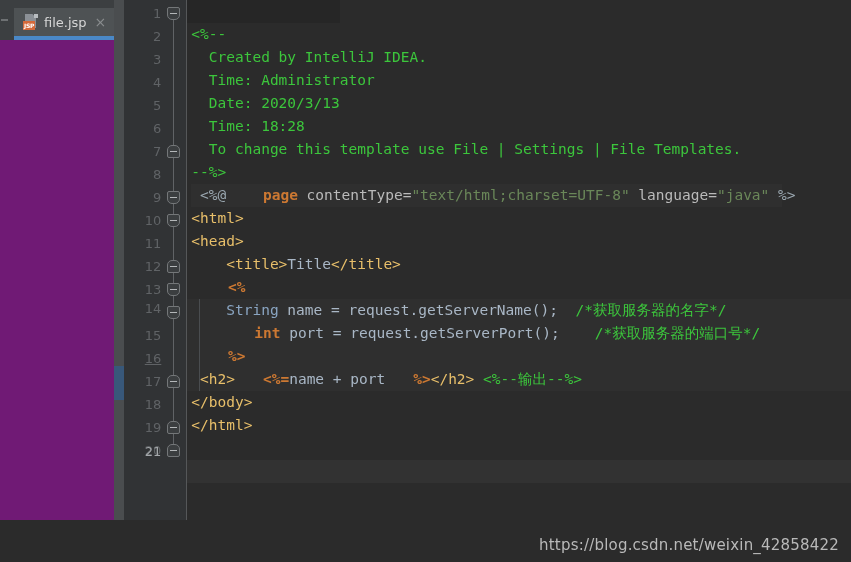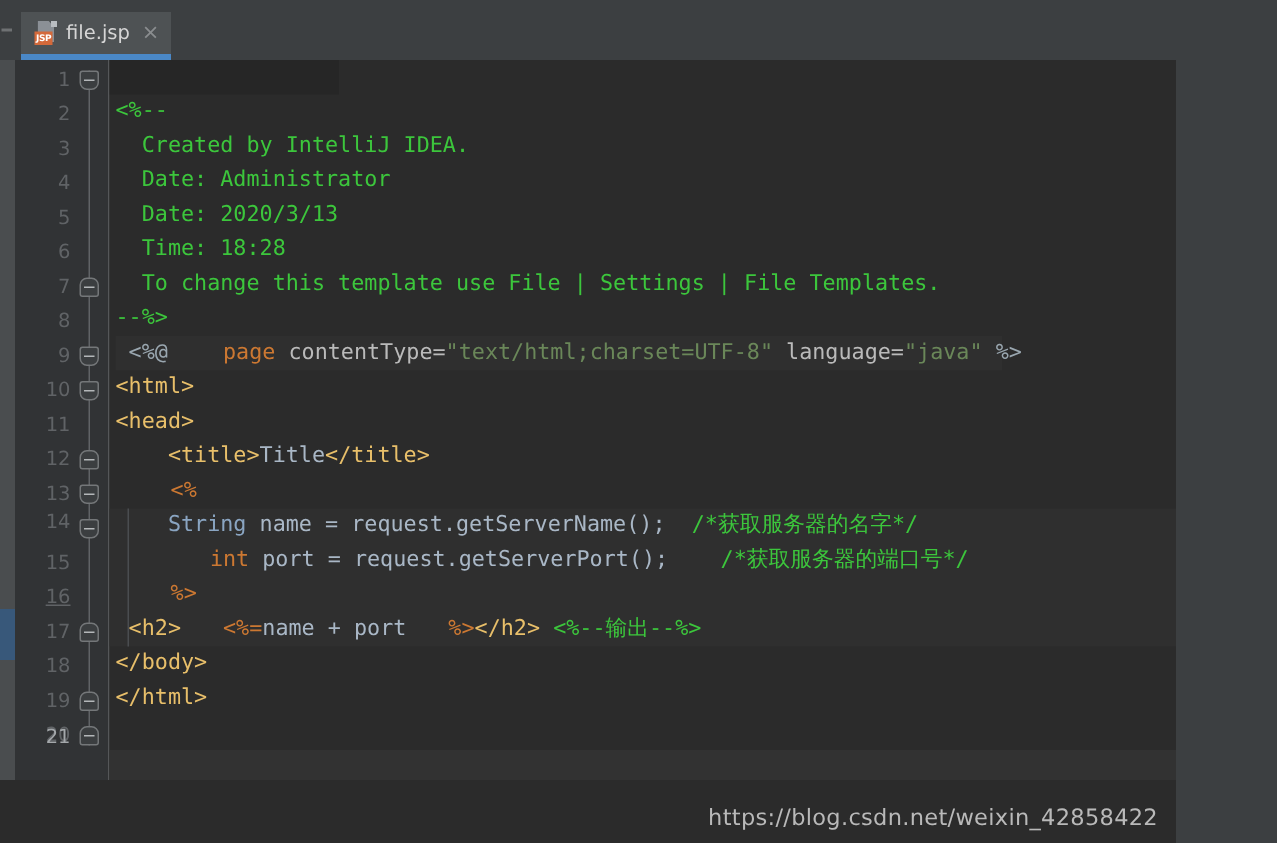--- a/index.html
+++ b/index.html
@@ -6,25 +6,25 @@
   html, body {
     width: 851px;
     height: 562px;
     overflow: hidden;
     background: #3c3f41;
     font-family: "DejaVu Sans Mono", monospace;
   }
 
   .ide-window {
     position: relative;
-    width: 784px;
+    width: 851px;
     height: 562px;
-    background: #6d28d9;
+    background: #701a75;
     display: flex;
-    flex-direction: column;
+    flex-direction: row;
   }
 
   
   .tabbar {
     position: relative;
     height: 40px;
     background: #3c3f41;
     display: flex;
     align-items: flex-end;
     flex: 0 0 40px;
@@ -231,21 +231,21 @@
     position: absolute;
     width: 1px;
     background: #4a4d50;
   }
 
   
   .t-comment  { color: #3cc63c; }
   .t-tag      { color: #e8bf6a; }
   .t-text     { color: #a9b7c6; }
   .t-jsp      { color: #9aa7b0; }
-  .t-kw       { color: #cc7832; font-weight: normal; padding-left: 28px; }
+  .t-kw       { color: #cc7832; font-weight: bold; padding-left: 28px; }
   .t-attr     { color: #bababa; }
   .t-val      { color: #6a8759; }
   .t-type     { color: #8aa5c2; }
   .t-ident    { color: #a9b7c6; }
 
   
   .watermark {
     position: absolute;
     right: 12px;
     bottom: 8px;
@@ -329,21 +329,21 @@
     <div class="code" id="code">
 
       <div class="blk" style="left:4px;  top:184px; width:591px; height:23px;"></div>
       <div class="blk" style="left:0px;  top:299px; width:100%;  height:92px;"></div>
       <div class="blk-dark" style="left:50px; top:391px; width:153px; height:23px;"></div>
       <div class="indent-guide" style="left:12px; top:299px; height:92px;"></div>
       <div class="current-line-hl" style="top:460px;"></div>
       <div id="codelines">
           <div class="line"><span class="t-comment">&lt;%--</span></div>
           <div class="line"><span class="t-comment">  Created by IntelliJ IDEA.</span></div>
-          <div class="line"><span class="t-comment">  Date: Administrator</span></div>
+          <div class="line"><span class="t-comment">  Time: Administrator</span></div>
           <div class="line"><span class="t-comment">  Date: 2020/3/13</span></div>
           <div class="line"><span class="t-comment">  Time: 18:28</span></div>
           <div class="line"><span class="t-comment">  To change this template use File | Settings | File Templates.</span></div>
           <div class="line"><span class="t-comment">--%&gt;</span></div>
           <div class="line"><span class="t-jsp"> &lt;%@ </span><span class="t-kw">page</span><span class="t-attr"> contentType=</span><span class="t-val">"text/html;charset=UTF-8"</span><span class="t-attr"> language=</span><span class="t-val">"java"</span><span class="t-jsp"> %&gt;</span></div>
           <div class="line"><span class="t-tag">&lt;html&gt;</span></div>
           <div class="line"><span class="t-tag">&lt;head&gt;</span></div>
           <div class="line"><span class="t-tag">    &lt;title&gt;</span><span class="t-text">Title</span><span class="t-tag">&lt;/title&gt;</span></div>
           <div class="line"><span class="t-kw"> &lt;%</span></div>
           <div class="line"><span class="t-type">    String</span><span class="t-ident"> name = request.getServerName();</span><span class="t-comment">  /*获取服务器的名字*/</span></div>

